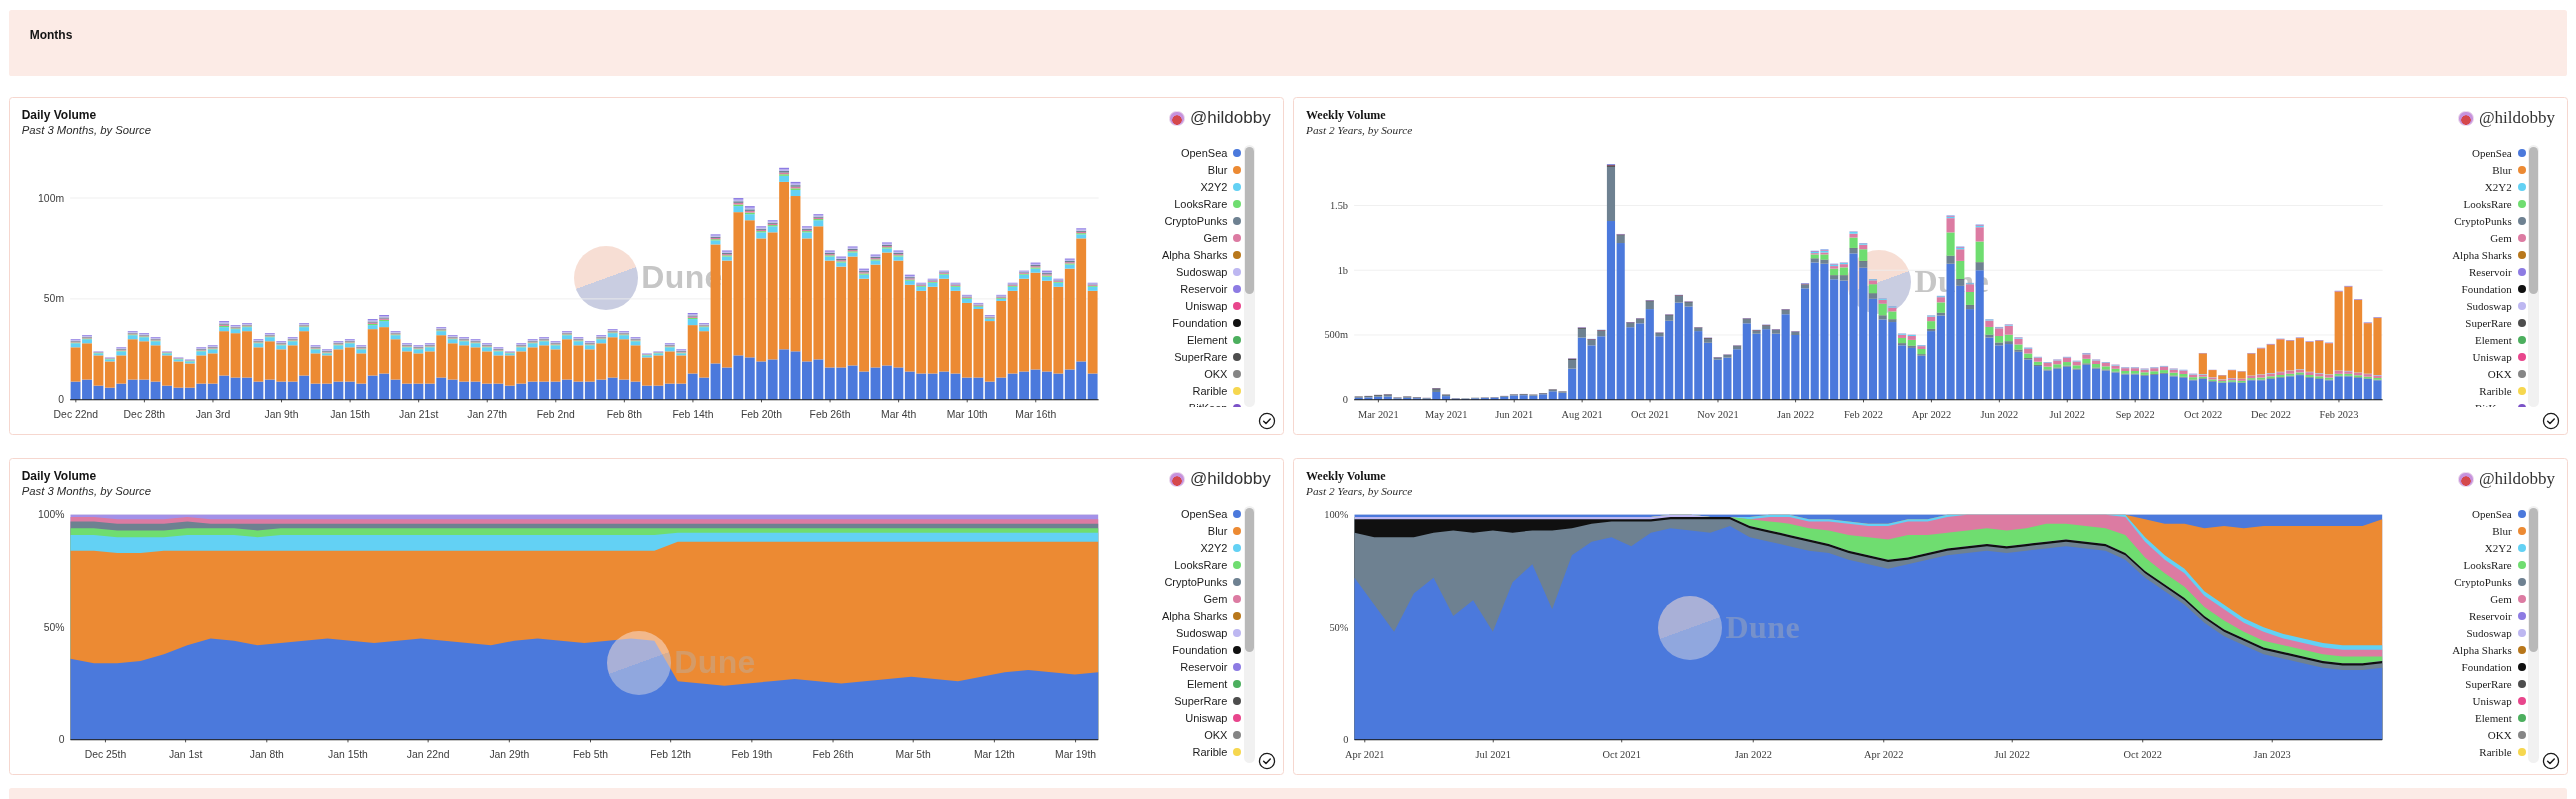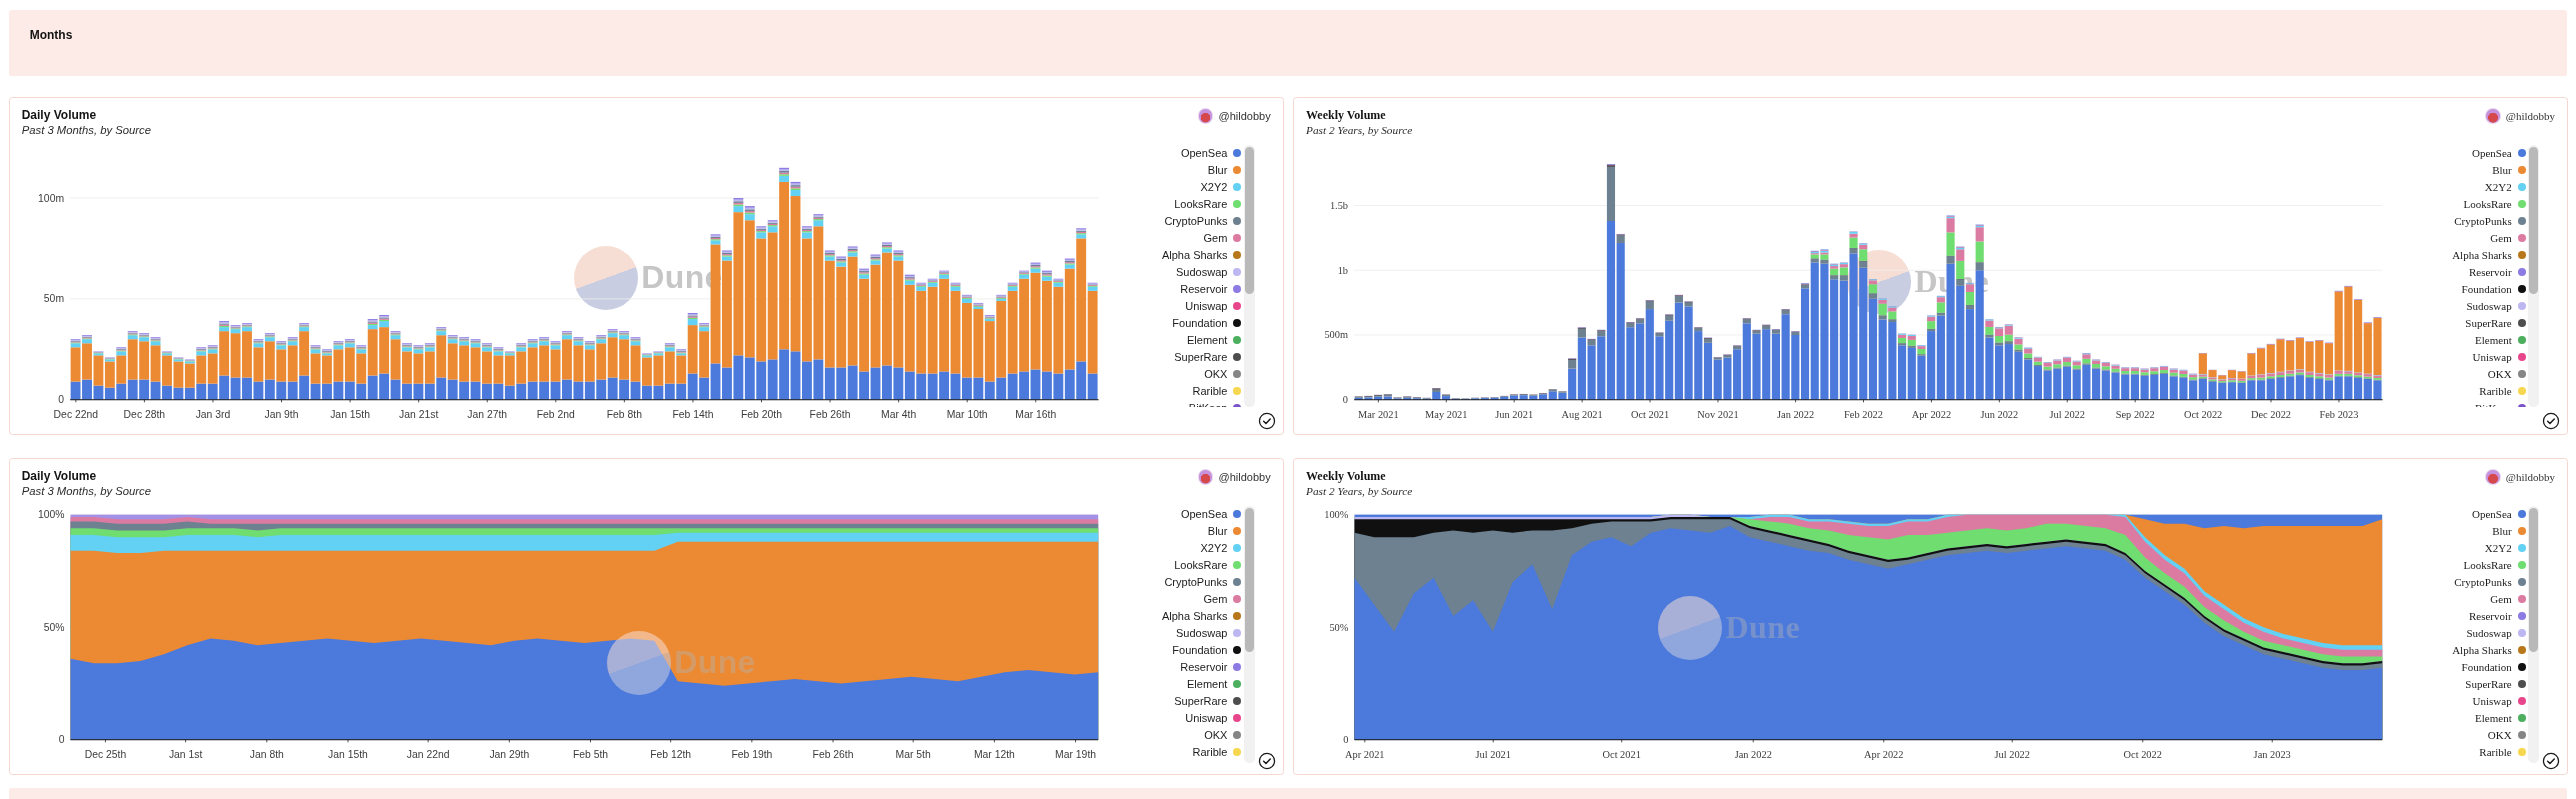--- a/index.html
+++ b/index.html
@@ -15,21 +15,21 @@
   #card3,#card4{top:458px;width:1275px;height:317px;}
   #card1,#card3{left:8.7px;}
   #card2,#card4{left:1293px;font-family:Liberation Serif, serif;}
   .card-head{display:flex;justify-content:space-between;align-items:flex-start;height:38px;}
   .c-title{font-size:12px;font-weight:700;color:#141414;line-height:1.35;}
   .c-sub{font-size:11.3px;font-style:italic;color:#2b2b2b;line-height:1.3;}
   .author{display:flex;align-items:center;gap:5.2px;margin-top:1.7px;}
   .avatar{width:15.6px;height:15.6px;border-radius:50%;flex:none;
           background:radial-gradient(circle at 50% 62%,#d5484c 0 42%,#c792dd 46%);
           border:0.9px solid #e7d2ea;box-sizing:border-box;}
-  .handle{font-size:11px;color:#333;}
+  .handle{font-size:17px;color:#333;}
   .chart-row{position:relative;display:flex;align-items:flex-start;}
   .plot{position:relative;z-index:1;flex:none;}
   .legend{width:132px;overflow:hidden;flex:none;margin-left:3.5px;position:relative;z-index:1;}
   .lrow{display:flex;justify-content:flex-end;align-items:center;gap:6px;height:17px;}
   .llabel{font-size:11px;color:#1c1c1c;white-space:nowrap;}
   .ldot{width:7.8px;height:7.8px;border-radius:50%;flex:none;}
   .scroll{width:11.3px;border-radius:6px;background:#f1f1f1;position:relative;flex:none;margin-left:2.6px;z-index:1;}
   .thumb{position:absolute;top:2.6px;left:1.3px;width:8.7px;height:56%;background:#b9b9b9;border-radius:5.2px;}
   .check{position:absolute;right:7px;bottom:4.3px;width:18px;height:18px;z-index:3;cursor:pointer;}
   .ax{font-size:12px;fill:#3d3d3d;}

